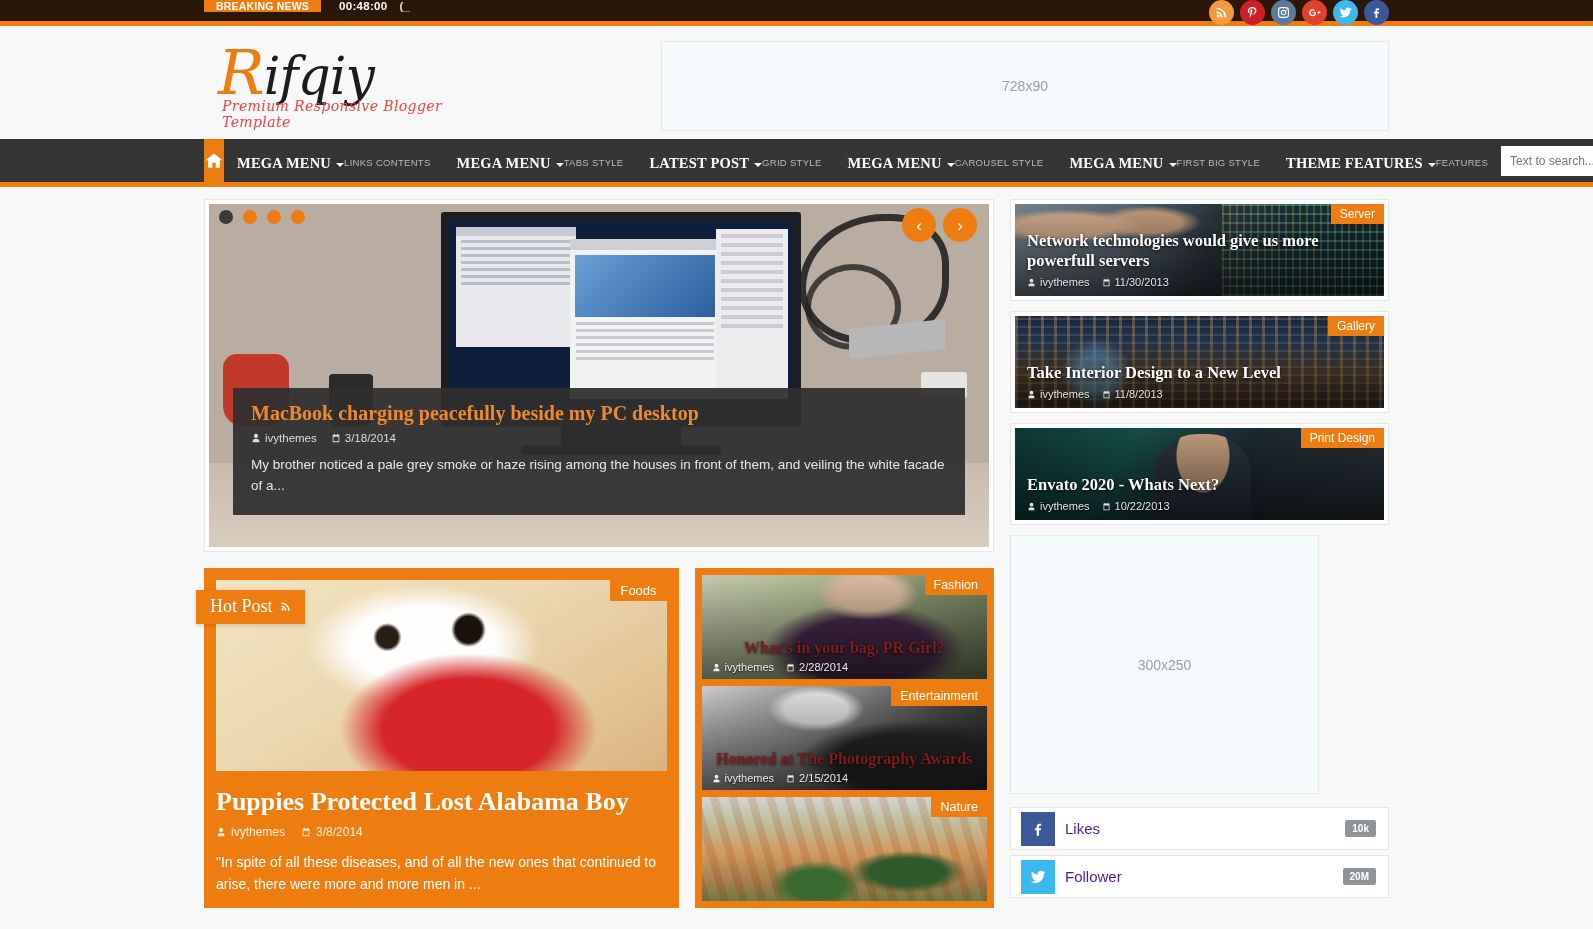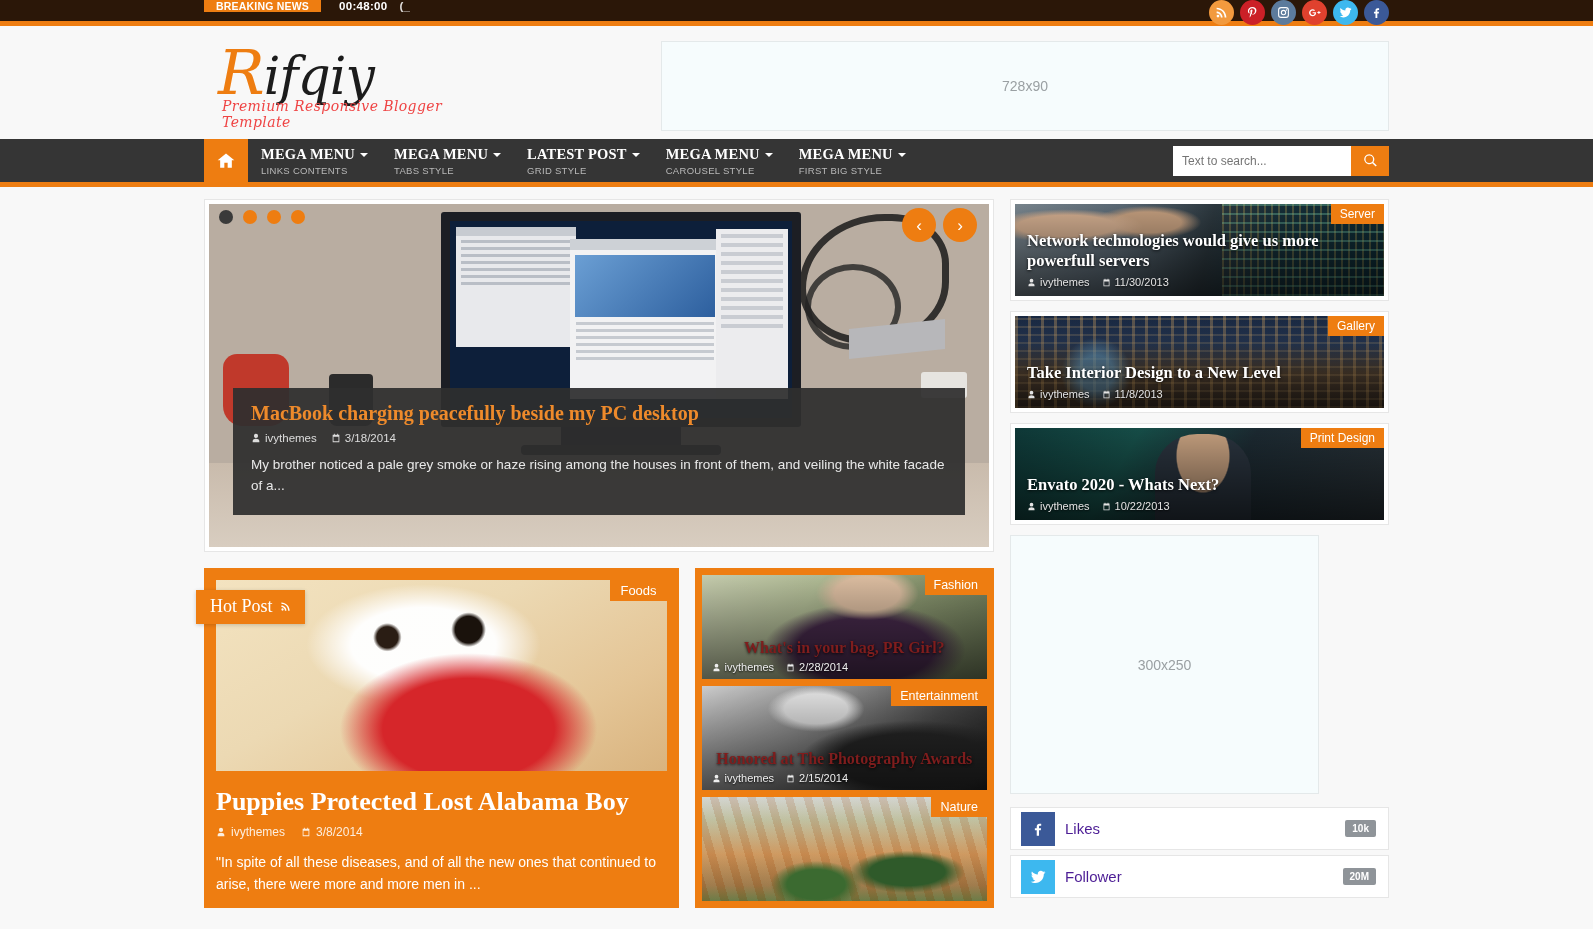--- a/index.html
+++ b/index.html
@@ -116,22 +116,22 @@
     display: flex; align-items: stretch; height: 43px;
   }
   .home-btn {
     width: 44px; background: #ee7d11;
     display: flex; align-items: center; justify-content: center;
     cursor: pointer;
   }
   .home-btn svg { width: 20px; height: 20px; fill: #fff; }
   .menu { display: flex; align-items: stretch; }
   .menu-item {
-    display: flex; flex-direction: column; justify-content: center;
-    padding: 0 13px;
+    display: flex; flex-direction: row; justify-content: center;
+    padding: 16px 13px;
     cursor: pointer;
     position: relative;
   }
   .menu-item .m1 {
     color: #fff;
     font-family: "Liberation Serif", serif;
     font-weight: bold;
     font-size: 14.5px;
     letter-spacing: .2px;
     white-space: nowrap;
@@ -430,20 +430,24 @@
         <div class="m1"><span>LATEST POST</span><i class="caret"></i></div>
         <div class="m2">GRID STYLE</div>
       </div>
       <div class="menu-item">
         <div class="m1"><span>MEGA MENU</span><i class="caret"></i></div>
         <div class="m2">CAROUSEL STYLE</div>
       </div>
       <div class="menu-item">
         <div class="m1"><span>MEGA MENU</span><i class="caret"></i></div>
         <div class="m2">FIRST BIG STYLE</div>
+      </div>
+      <div class="menu-item">
+        <div class="m1"><span>THEME FEATURES</span><i class="caret"></i></div>
+        <div class="m2">FEATURES</div>
       </div>
     </div>
     <div class="search-wrap">
       <input class="search-input" type="text" placeholder="Text to search..." style="">
       <button class="search-btn">
         <svg viewBox="0 0 24 24">
             <path d="M10 2a8 8 0 1 0 4.9 14.3l5.4 5.4 1.7-1.7-5.4-5.4A8 8 0 0 0 10 2zm0 2a6 6 0 1 1 0 12 6 6 0 0 1 0-12z"></path>
           </svg>
       </button>
     </div>

